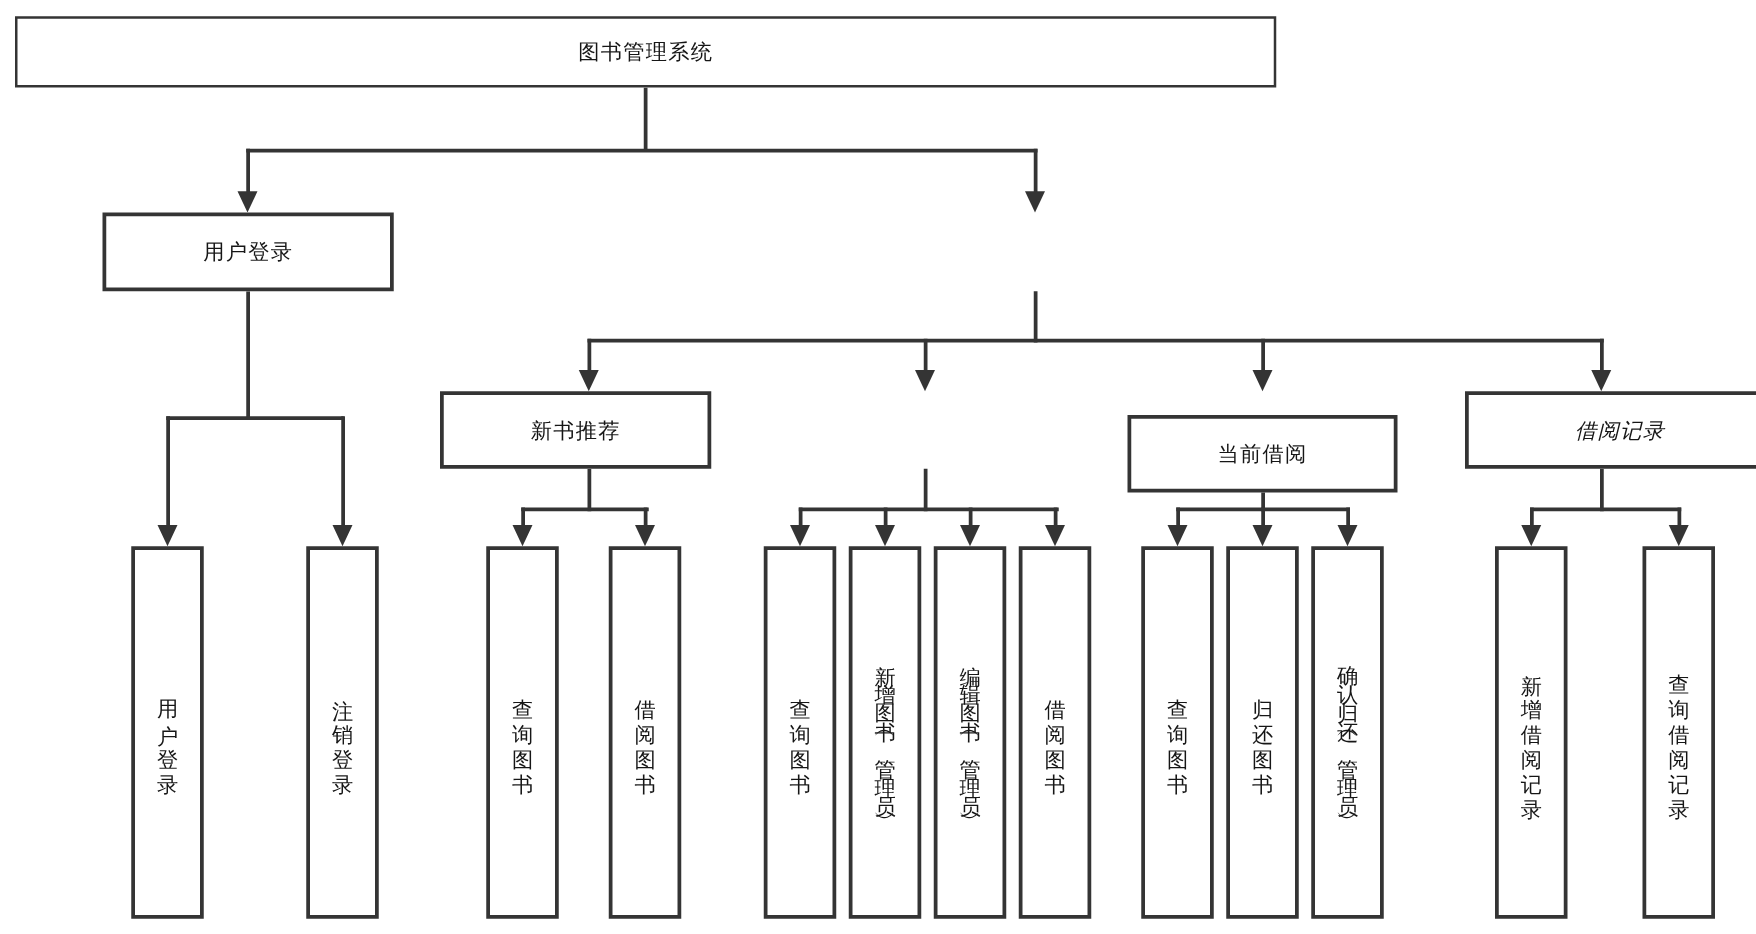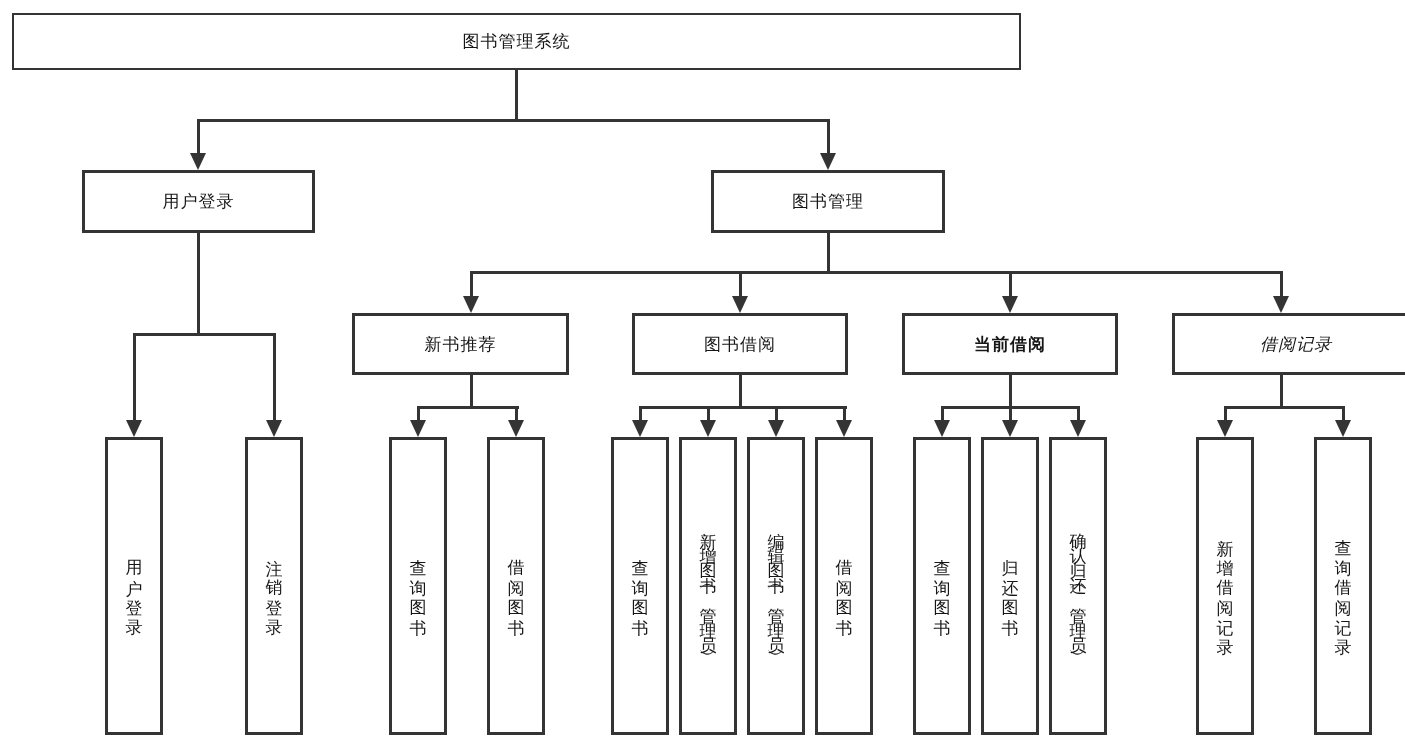--- a/index.html
+++ b/index.html
@@ -62,23 +62,20 @@
   <div class="vline" style="left:515px; top:70px;  height:50px;"></div>
   <div class="hline" style="left:197px; top:119px; width:633px;"></div>
   <div class="vline" style="left:197px; top:119px; height:37px;"></div>
   <div class="vline" style="left:827px; top:119px; height:37px;"></div>
   <div class="arrow" style="left:190px; top:153px;"></div>
   <div class="arrow" style="left:820px; top:153px;"></div>
 
   <div class="box" style="left:82px; top:170px; width:233px; height:63px;">
     <span>用户登录</span>
   </div>
-  <div class="box" style="left:711px; top:170px; width:234px; height:63px;">
-    <span>图书管理</span>
-  </div>
 
   <div class="vline" style="left:197px; top:233px; height:103px;"></div>
   <div class="hline" style="left:133px; top:333px; width:142px;"></div>
   <div class="vline" style="left:133px; top:333px; height:90px;"></div>
   <div class="vline" style="left:273px; top:333px; height:90px;"></div>
   <div class="arrow" style="left:126px; top:420px;"></div>
   <div class="arrow" style="left:266px; top:420px;"></div>
 
   <div class="vline" style="left:827px;  top:233px; height:41px;"></div>
   <div class="hline" style="left:470px;  top:271px; width:813px;"></div>
@@ -87,24 +84,21 @@
   <div class="vline" style="left:1009px; top:271px; height:28px;"></div>
   <div class="vline" style="left:1280px; top:271px; height:28px;"></div>
   <div class="arrow" style="left:463px;  top:296px;"></div>
   <div class="arrow" style="left:732px;  top:296px;"></div>
   <div class="arrow" style="left:1002px; top:296px;"></div>
   <div class="arrow" style="left:1273px; top:296px;"></div>
 
   <div class="box" style="left:352px; top:313px; width:217px; height:62px;">
     <span>新书推荐</span>
   </div>
-  <div class="box" style="left:632px; top:313px; width:216px; height:62px;">
-    <span>图书借阅</span>
-  </div>
-  <div class="box" style="left:902px; top:313px; width:216px; height:62px;font-weight:bold;">
+  <div class="box" style="left:902px; top:332px; width:216px; height:62px;">
     <span>当前借阅</span>
   </div>
   <div class="box" style="left:1172px; top:313px; width:248px; height:62px;font-style:italic;">
     <span>借阅记录</span>
   </div>
 
   <div class="vline" style="left:470px; top:375px; height:34px;"></div>
   <div class="hline" style="left:417px; top:406px; width:102px;"></div>
   <div class="vline" style="left:417px; top:406px; height:17px;"></div>
   <div class="vline" style="left:515px; top:406px; height:17px;"></div>

